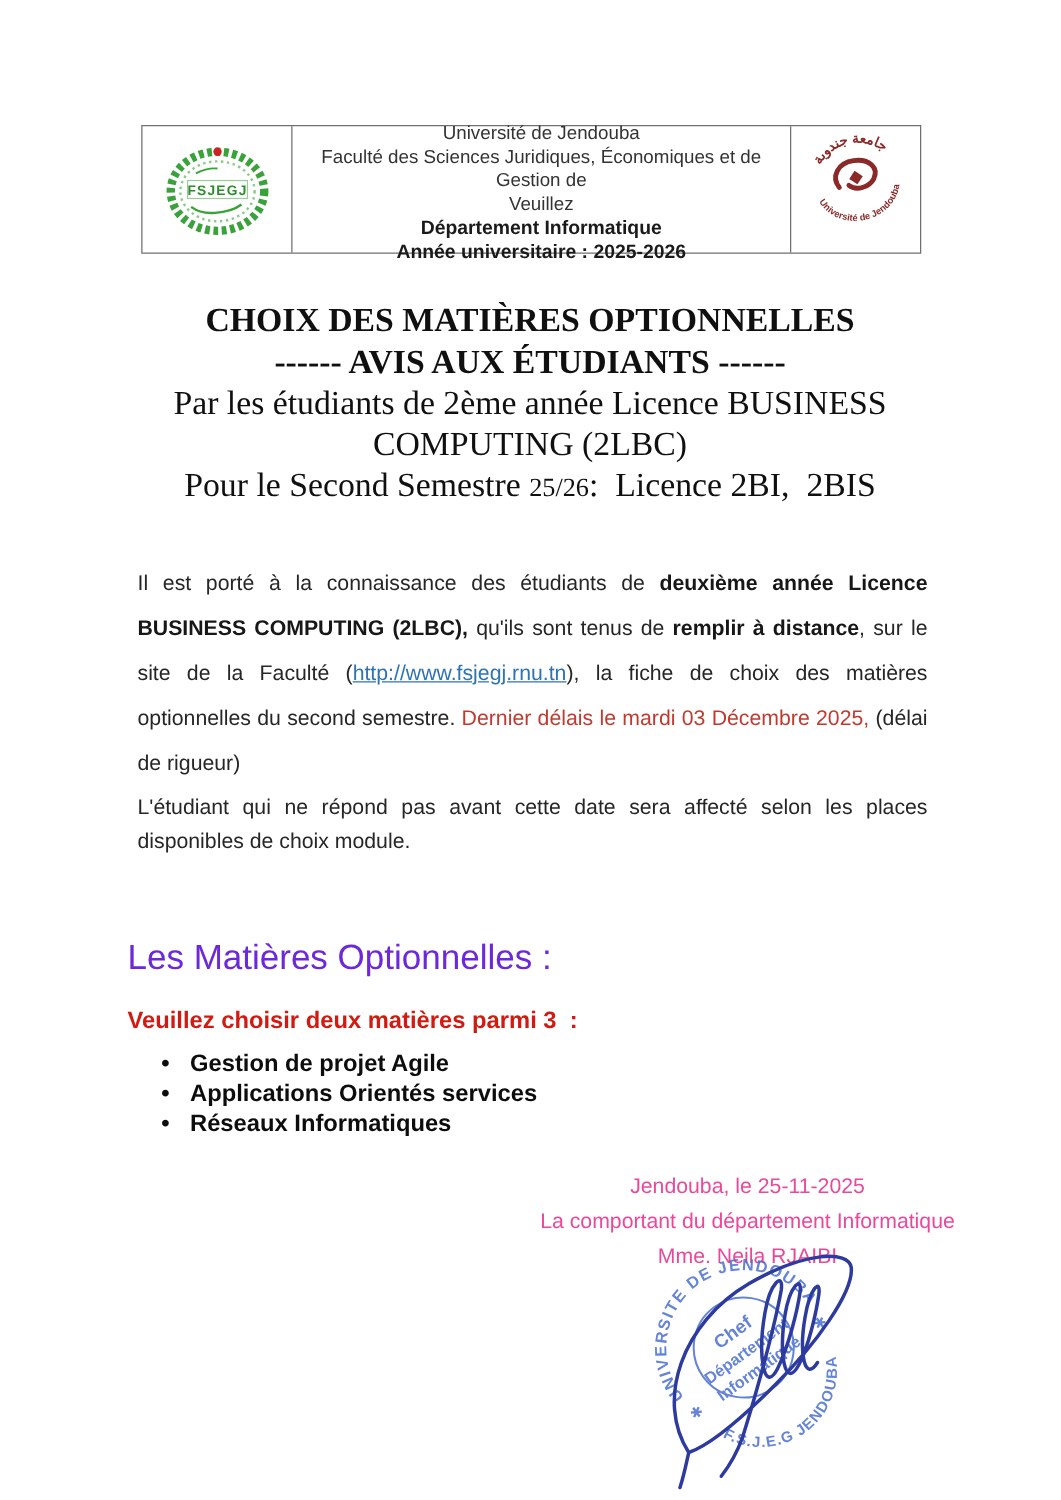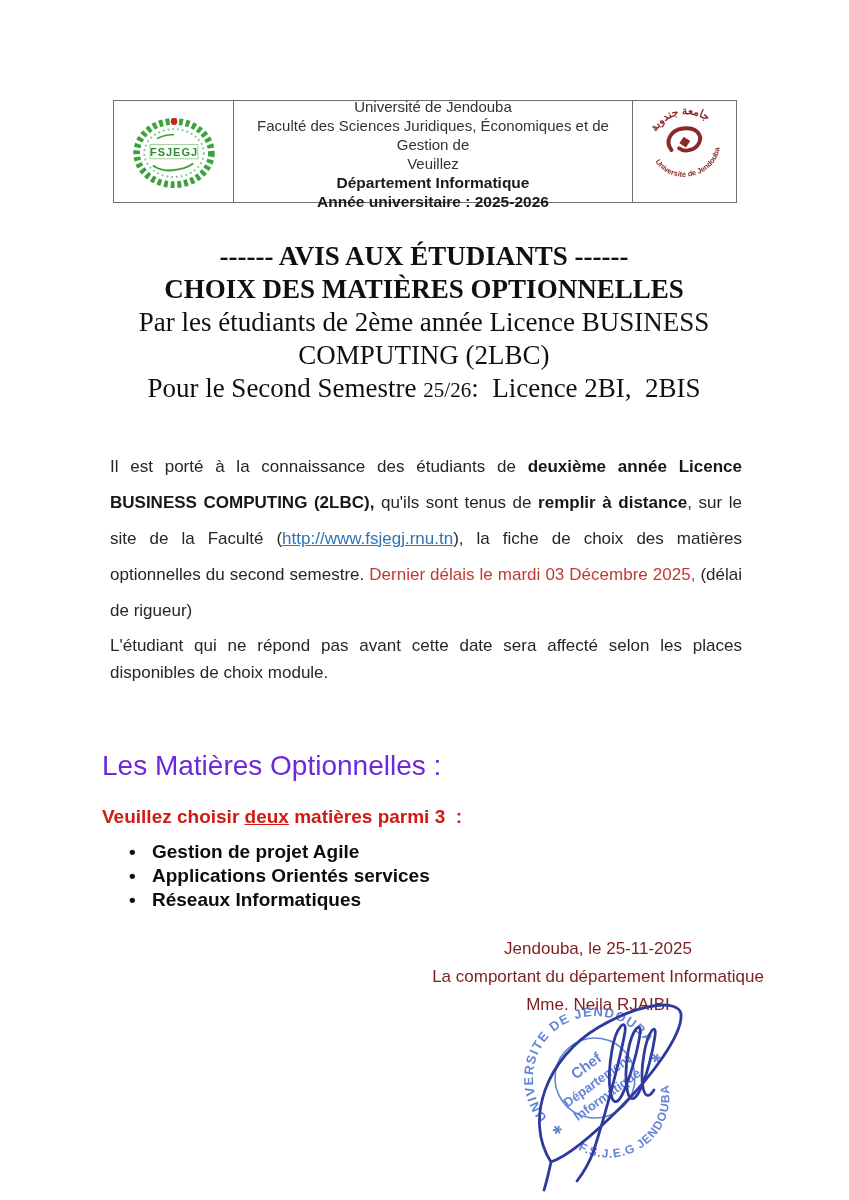--- a/index.html
+++ b/index.html
@@ -34,28 +34,28 @@
   .p1 { margin:0 0 3px 0; text-align:justify; line-height:36px; }
   .p23 { margin:0; text-align:justify; line-height:27px; }
   .b  { font-weight:bold; color:#171717; }
   .red-deadline { color:#c23a2f; }
   .red-bright   { color:#dd0806; }
   .link { color:#2e74b5; text-decoration:underline; cursor:pointer; }
 
   
   .options-heading { position:absolute; left:102px; top:750px; font-size:28px; color:#6d28d9; }
   .instruction { position:absolute; left:102px; top:806px; font-size:19px; font-weight:bold; color:#d11a12; }
-  .instruction .u { text-decoration:underline; }
+  .instruction .u { }
   .bullets { position:absolute; left:129px; top:840px; font-size:19px; font-weight:bold; color:#0d0d0d; }
   .bullet-row { display:flex; line-height:24px; }
   .bullet-dot { width:23px; }
 
   
   .signature-block { position:absolute; left:412px; top:935px; width:372px; text-align:center;
-                     font-size:17px; line-height:28px; color:#7f1d1d; }
+                     font-size:17px; line-height:28px; color:#ec4899; }
 
   .stamp-wrap { position:absolute; left:494px; top:1000px; width:210px; height:200px; }
   .stamp-txt  { font-family:"Liberation Sans", sans-serif; font-weight:bold; }
 </style>
 </head>
 <body>
 
 <div class="page">
 
   <div class="header-box">
@@ -91,22 +91,22 @@
             <textPath href="#rlBottom" startOffset="50%" text-anchor="middle">Université de Jendouba</textPath>
           </text>
           <path d="M 30,42 C 25,32 33,22 46,23 C 59,24 65,33 59,41 C 54,47 43,48 38,42" fill="none" stroke="#8b2828" stroke-width="4" stroke-linecap="round"></path>
           <rect x="41" y="33" width="8" height="8" transform="rotate(45 45 37)" fill="#8b2828"></rect>
         </g>
       </svg>
     </div>
   </div>
 
   <div class="title-block">
+    <div class="title-bold">CHOIX DES MATIÈRES OPTIONNELLES</div>
     <div class="title-bold">------ AVIS AUX ÉTUDIANTS ------</div>
-    <div class="title-bold">CHOIX DES MATIÈRES OPTIONNELLES</div>
     <div>Par les étudiants de 2ème année Licence BUSINESS</div>
     <div>COMPUTING (2LBC)</div>
     <div><span>Pour le Second Semestre </span><span class="small-frac">25/26</span><span>:&nbsp; Licence 2BI,&nbsp; 2BIS</span></div>
   </div>
 
   <div class="body-text">
     <p class="p1"><span>Il est porté à la connaissance des étudiants de </span><span class="b">deuxième année Licence BUSINESS COMPUTING (2LBC),</span><span> qu'ils sont tenus de </span><span class="b">remplir à distance</span><span>, sur le site de la Faculté (</span><a class="link">http://www.fsjegj.rnu.tn</a><span>), la fiche de choix des matières optionnelles du second semestre. </span><span class="red-deadline">Dernier délais le mardi 03 Décembre 2025,</span><span> (délai de rigueur)</span></p>
     <p class="p23">L'étudiant qui ne répond pas avant cette date sera affecté selon les places disponibles de choix module.</p>
   </div>
 

